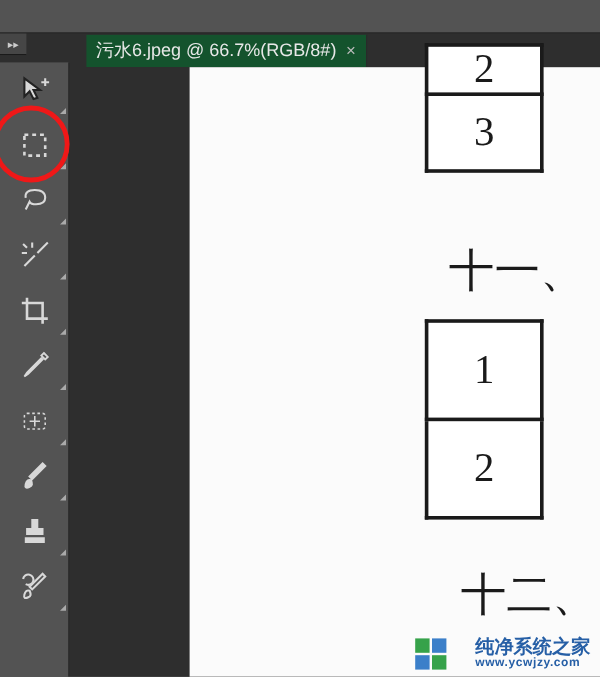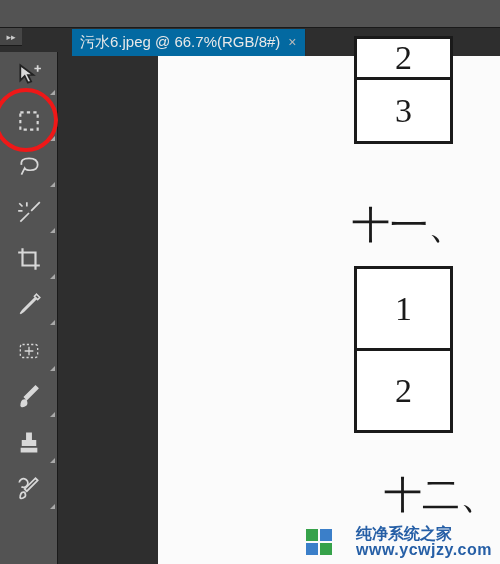--- a/index.html
+++ b/index.html
@@ -35,21 +35,21 @@
       font-size: 9px;
     }
     .tab-bar {
       position: absolute;
       top: 28px; left: 72px;
       height: 28px;
       display: flex;
       align-items: center;
     }
     .tab {
-      background: #0369a1;
+      background: #14532d;
       color: #e8e8e8;
       font-size: 15px;
       padding: 4px 8px;
       display: flex;
       align-items: center;
       gap: 8px;
       border-right: 1px solid #2a2a2a;
     }
     .tab-close {
       color: #bbb; font-size: 14px; cursor: pointer;
@@ -141,21 +141,21 @@
       gap: 2px;
     }
     .watermark .sq1 { background: #36a24a; }
     .watermark .sq2 { background: #3b7fc9; }
     .watermark .sq3 { background: #3b7fc9; }
     .watermark .sq4 { background: #36a24a; }
     .watermark .txt {
       display: flex; flex-direction: column; line-height: 1;
     }
     .watermark .zh { font-size: 16px; }
-    .watermark .en { font-size: 16px; letter-spacing: 0.5px; }
+    .watermark .en { font-size: 10px; letter-spacing: 0.5px; }
   </style>
 </head>
 <body>
 
 <div class="options-bar"></div>
 
 <div class="tiny-panel">▸▸</div>
 
 <div class="tab-bar">
   <div class="tab">
@@ -236,21 +236,21 @@
   <table class="tbl" style="top:-20px; left:196px;">
     <tbody>
         <tr>
           <td class="cell" style="height:38px;">2</td>
         </tr>
     <tr>
           <td class="cell">3</td>
         </tr>
   </tbody>
     </table>
-  <div class="label" style="top:144px; left:194px;">十一、</div>
+  <div class="label" style="top:144px; left:216px;">十一、</div>
   <table class="tbl" style="top:210px; left:196px;">
     <tbody>
         <tr>
           <td class="cell" style="height:82px;">1</td>
         </tr>
     <tr>
           <td class="cell" style="height:82px;">2</td>
         </tr>
   </tbody>
     </table>

